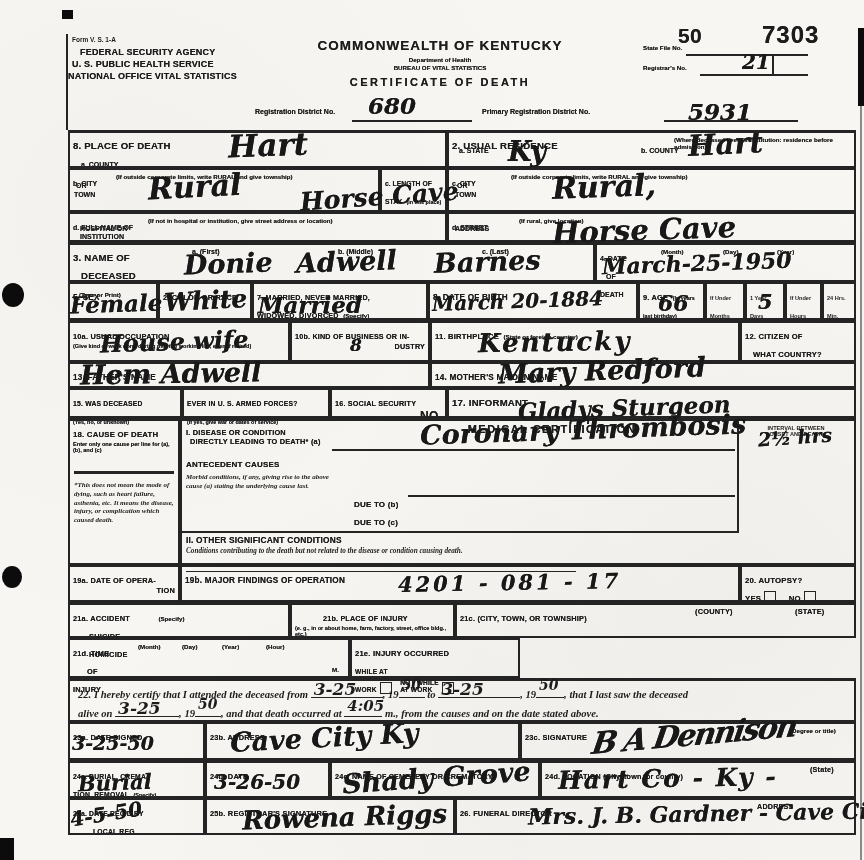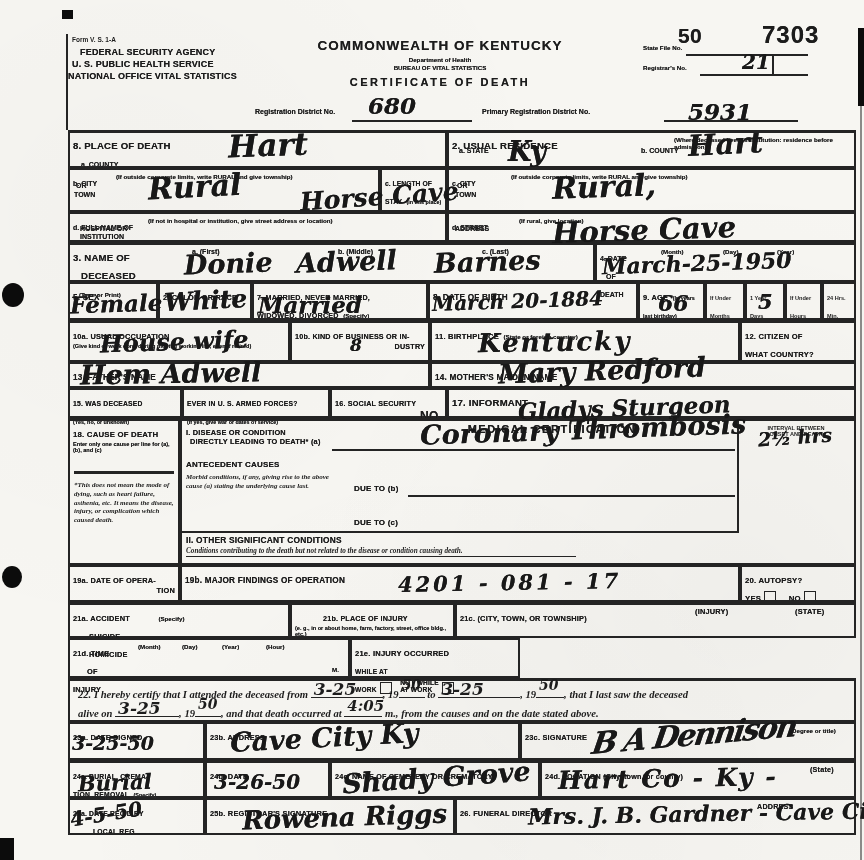--- a/index.html
+++ b/index.html
@@ -168,21 +168,21 @@
   <div class="c thick" style="left:290px;top:320px;width:140px;height:42px;">
     <span class="lbl" style="font-size:7.2px;">10b. KIND OF BUSINESS OR IN-</span><br>
     <span class="lbl" style="font-size:7.2px;float:right;">DUSTRY</span>
   </div>
   <div class="c thick" style="left:430px;top:320px;width:310px;height:42px;">
     <span class="lbl" style="font-size:7.6px;">11. BIRTHPLACE</span>
     <span class="sm">(State or foreign country)</span>
   </div>
   <div class="c thick" style="left:740px;top:320px;width:116px;height:42px;">
     <span class="lbl" style="font-size:7.6px;">12. CITIZEN OF</span><br>
-    <span class="lbl" style="font-size:7.6px;">WHAT COUNTRY?</span>
+    <span class="lbl" style="font-size:7.6px;margin-left:8px;">WHAT COUNTRY?</span>
   </div>
 
   <div class="c" style="left:68px;top:362px;width:362px;height:26px;">
     <span class="lbl">13. FATHER'S NAME</span>
   </div>
   <div class="c" style="left:430px;top:362px;width:426px;height:26px;">
     <span class="lbl">14. MOTHER'S MAIDEN NAME</span>
   </div>
 
   <div class="c" style="left:68px;top:388px;width:114px;height:30px;">
@@ -210,26 +210,26 @@
   <div class="c thick" style="left:180px;top:418px;width:676px;height:147px;">
     <span class="lbl abs ctr" style="left:220px;top:2px;width:300px;font-size:11px;letter-spacing:1.5px;">MEDICAL CERTIFICATION</span>
     <span class="tiny abs ctr" style="left:558px;top:4px;width:112px;">INTERVAL BETWEEN</span>
     <span class="tiny abs ctr" style="left:558px;top:10px;width:112px;">ONSET AND DEATH</span>
     <div class="ln" style="left:555px;top:0;width:2px;height:112px;"></div>
     <span class="lbl abs" style="left:4px;top:8px;font-size:7.4px;text-align:center;">I. DISEASE OR CONDITION</span>
     <span class="lbl abs" style="left:8px;top:17px;font-size:7.4px;">DIRECTLY LEADING TO DEATH* (a)</span>
     <div class="ln" style="left:150px;top:28px;width:403px;height:2px;"></div>
     <span class="lbl abs" style="left:4px;top:40px;font-size:8px;">ANTECEDENT CAUSES</span>
     <span class="it abs" style="left:4px;top:52px;width:160px;font-size:7px;line-height:1.3;">Morbid conditions, if any, giving rise to the above cause (a) stating the underlying cause last.</span>
-    <span class="lbl abs" style="left:172px;top:64px;font-size:8px;">DUE TO (b)</span>
+    <span class="lbl abs" style="left:172px;top:80px;font-size:8px;">DUE TO (b)</span>
     <div class="ln" style="left:226px;top:74px;width:327px;height:2px;"></div>
     <span class="lbl abs" style="left:172px;top:98px;font-size:8px;">DUE TO (c)</span>
     <div class="ln" style="left:0;top:110px;width:557px;height:2px;"></div>
     <span class="lbl abs" style="left:4px;top:115px;font-size:8.4px;">II. OTHER SIGNIFICANT CONDITIONS</span>
-    <span class="it abs" style="left:4px;top:126px;width:390px;font-size:7.2px;line-height:1.25;border-bottom:1.4px solid #242424;padding-bottom:0;">Conditions contributing to the death but not related to the disease or condition causing death.</span>
+    <span class="it abs" style="left:4px;top:126px;width:390px;font-size:7.2px;line-height:1.25;border-bottom:1.4px solid #242424;padding-bottom:15px;">Conditions contributing to the death but not related to the disease or condition causing death.</span>
   </div>
 
   <div class="c" style="left:68px;top:565px;width:112px;height:37px;">
     <span class="lbl" style="font-size:7.4px;">19a. DATE OF OPERA-</span><br>
     <span class="lbl" style="font-size:7.4px;float:right;">TION</span>
   </div>
   <div class="c" style="left:180px;top:565px;width:560px;height:37px;">
     <span class="lbl">19b. MAJOR FINDINGS OF OPERATION</span>
   </div>
   <div class="c" style="left:740px;top:565px;width:116px;height:37px;">
@@ -243,21 +243,21 @@
     <span class="sm" style="margin-left:24px;">(Specify)</span><br>
     <span class="lbl" style="font-size:7.4px;margin-left:16px;">SUICIDE</span><br>
     <span class="lbl" style="font-size:7.4px;margin-left:16px;">HOMICIDE</span>
   </div>
   <div class="c thick" style="left:290px;top:602px;width:165px;height:36px;">
     <span class="lbl" style="font-size:7.2px;padding-left:28px;">21b. PLACE OF INJURY</span>
     <span class="sm" style="display:block;font-size:5.6px;">(e. g., in or about home, farm, factory, street, office bldg., etc.)</span>
   </div>
   <div class="c thick" style="left:455px;top:602px;width:401px;height:36px;">
     <span class="lbl" style="font-size:7.4px;">21c. (CITY, TOWN, OR TOWNSHIP)</span>
-    <span class="lbl abs" style="left:238px;top:3px;font-size:7.4px;">(INJURY)</span>
+    <span class="lbl abs" style="left:238px;top:3px;font-size:7.4px;">(COUNTY)</span>
     <span class="lbl abs" style="left:338px;top:3px;font-size:7.4px;">(STATE)</span>
   </div>
 
   <div class="c" style="left:68px;top:638px;width:282px;height:40px;">
     <span class="lbl" style="font-size:7.4px;">21d. TIME</span><br>
     <span class="lbl" style="font-size:7.4px;margin-left:14px;">OF</span><br>
     <span class="lbl" style="font-size:7.4px;">INJURY</span>
     <span class="sm abs" style="left:68px;top:3px;">(Month)</span>
     <span class="sm abs" style="left:112px;top:3px;">(Day)</span>
     <span class="sm abs" style="left:152px;top:3px;">(Year)</span>

